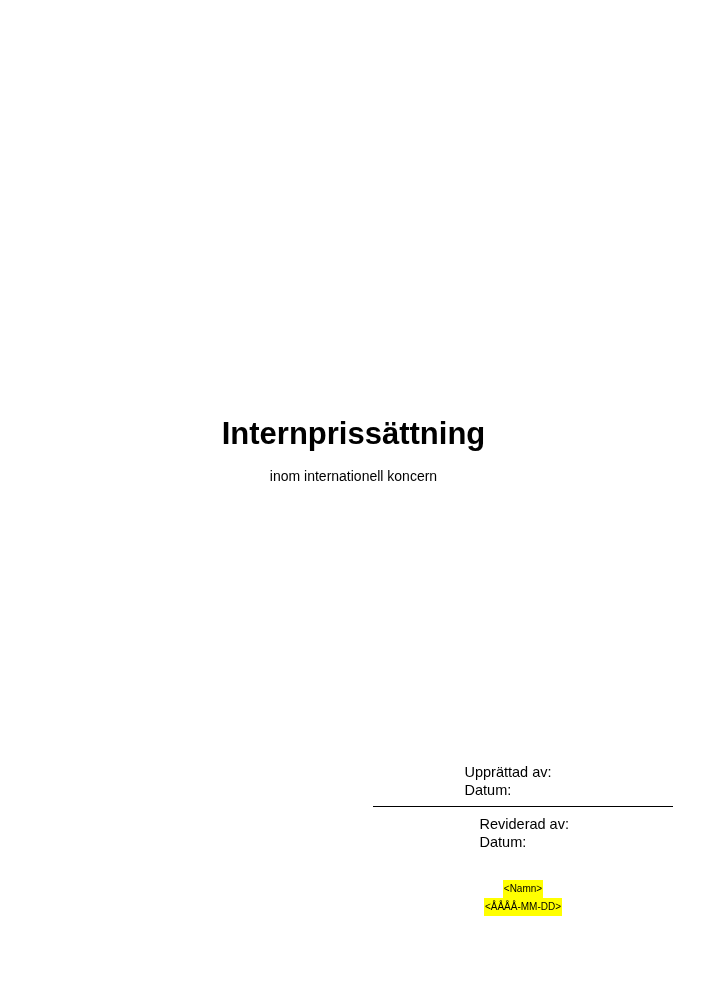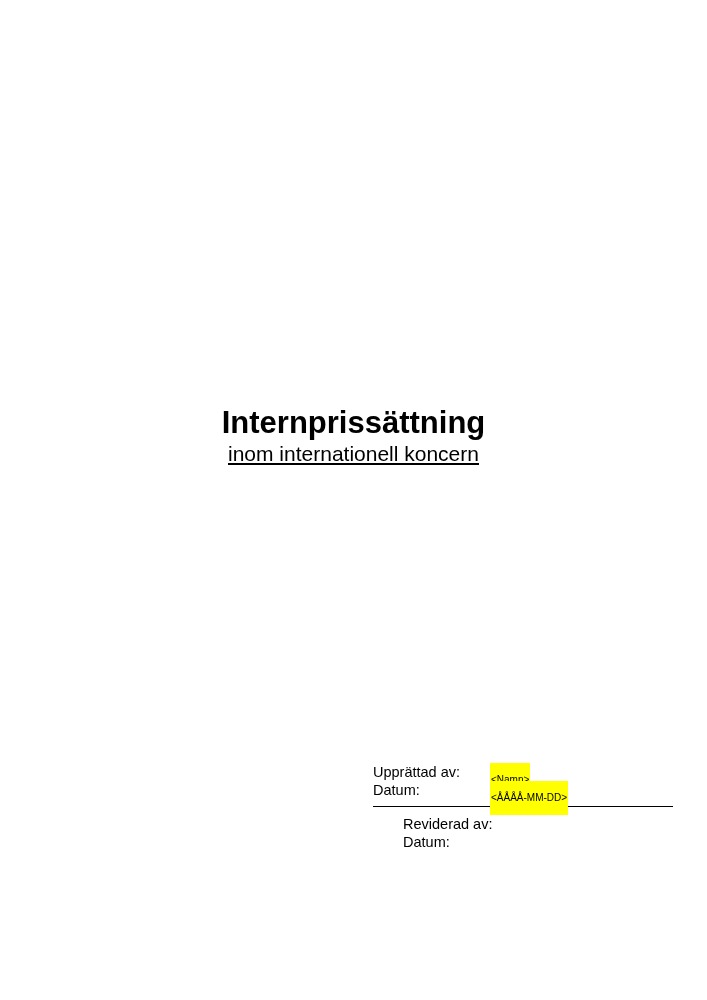--- a/index.html
+++ b/index.html
@@ -31,63 +31,63 @@
     left: 0;
     top: 405px;
     width: 707px;
     text-align: center;
   }
   .doc-title {
     font-size: 31px;
     font-weight: bold;
     letter-spacing: 0px;
     line-height: 36px;
-    margin: 0;
+    margin: 11px;
   }
   .doc-subtitle {
     font-size: 21px;
     font-weight: normal;
     line-height: 26px;
     margin: 0;
     padding-top: 2px;
   }
   .doc-subtitle-line2 {
-    font-size: 21px;
+    font-size: 14px;
     font-weight: normal;
     line-height: 26px;
     margin: 0;
-    text-decoration: underline;
   }
 
   
   .meta-block {
     position: absolute;
     left: 373px;
     top: 763px;
     width: 300px;
   }
   .meta-row {
     display: flex;
-    align-items: flex-start;
+    align-items: center;
     font-size: 14.5px;
     line-height: 18px;
     height: 18px;
+    flex-direction: column;
   }
   .meta-label {
     width: 117px;
     flex: 0 0 117px;
     white-space: nowrap;
   }
   .meta-value {
     white-space: nowrap;
     font-size: 10px;
   }
   .meta-value.highlight {
     background: #ffff00;
-    padding: 8px 1px;
+    padding: 0 1px;
   }
   .meta-rule {
     border-bottom: 1.2px solid #000000;
     width: 300px;
     margin-top: 7px;
     margin-bottom: 8px;
   }
   .meta-row.second {
     font-size: 14.5px;
     margin-left: 30px;

